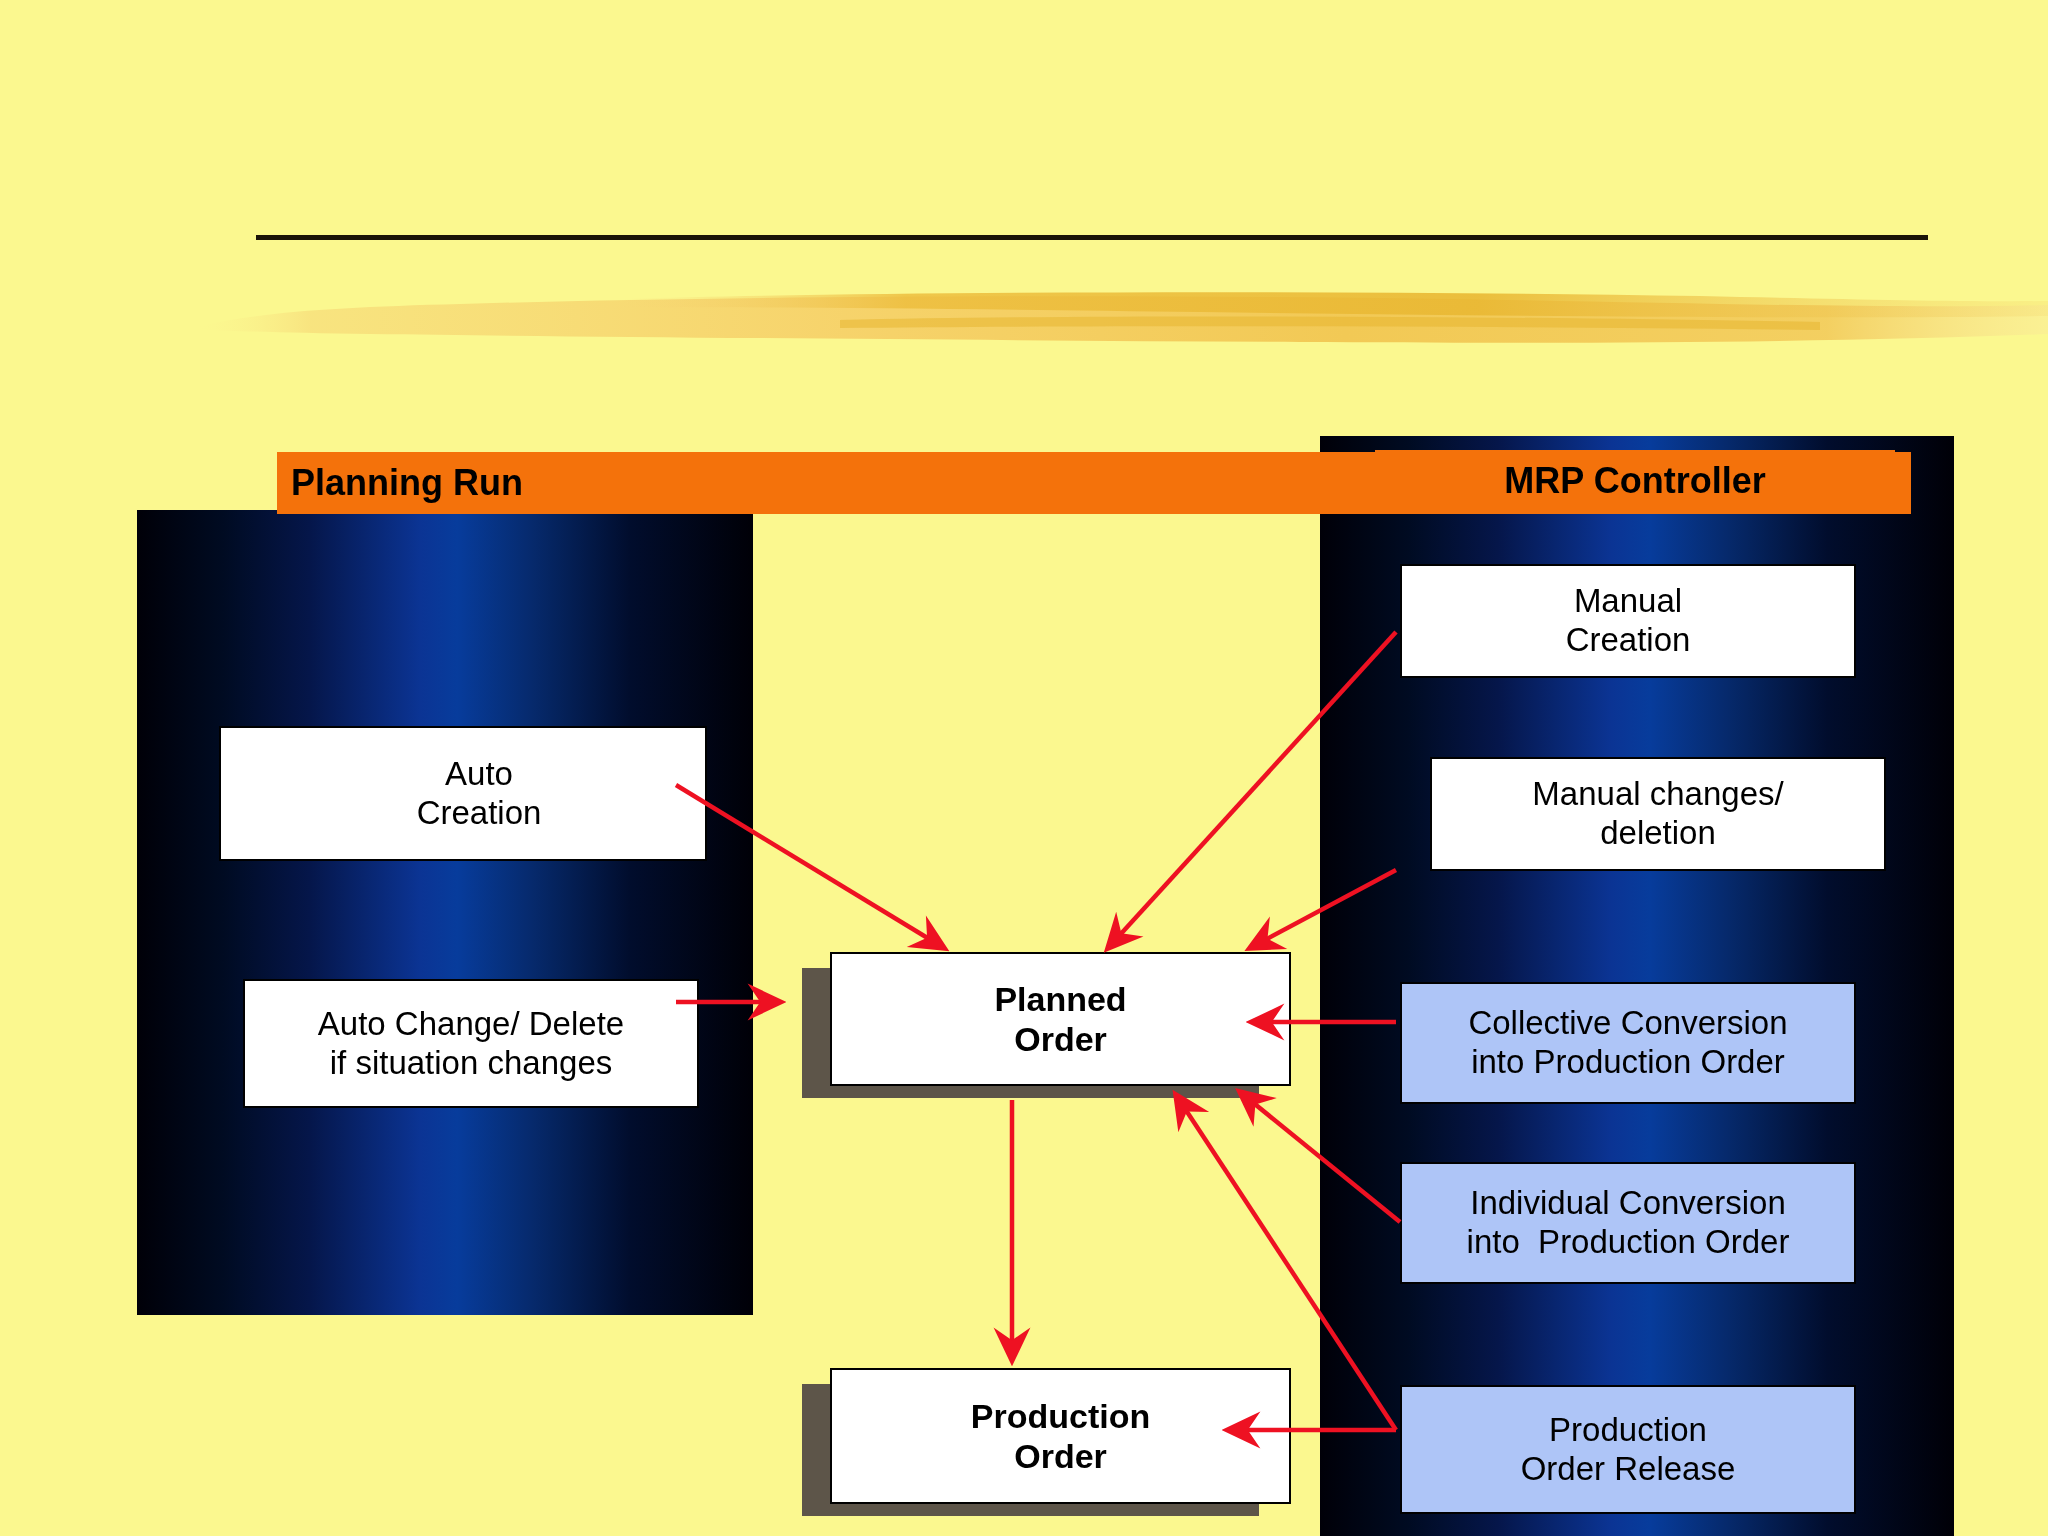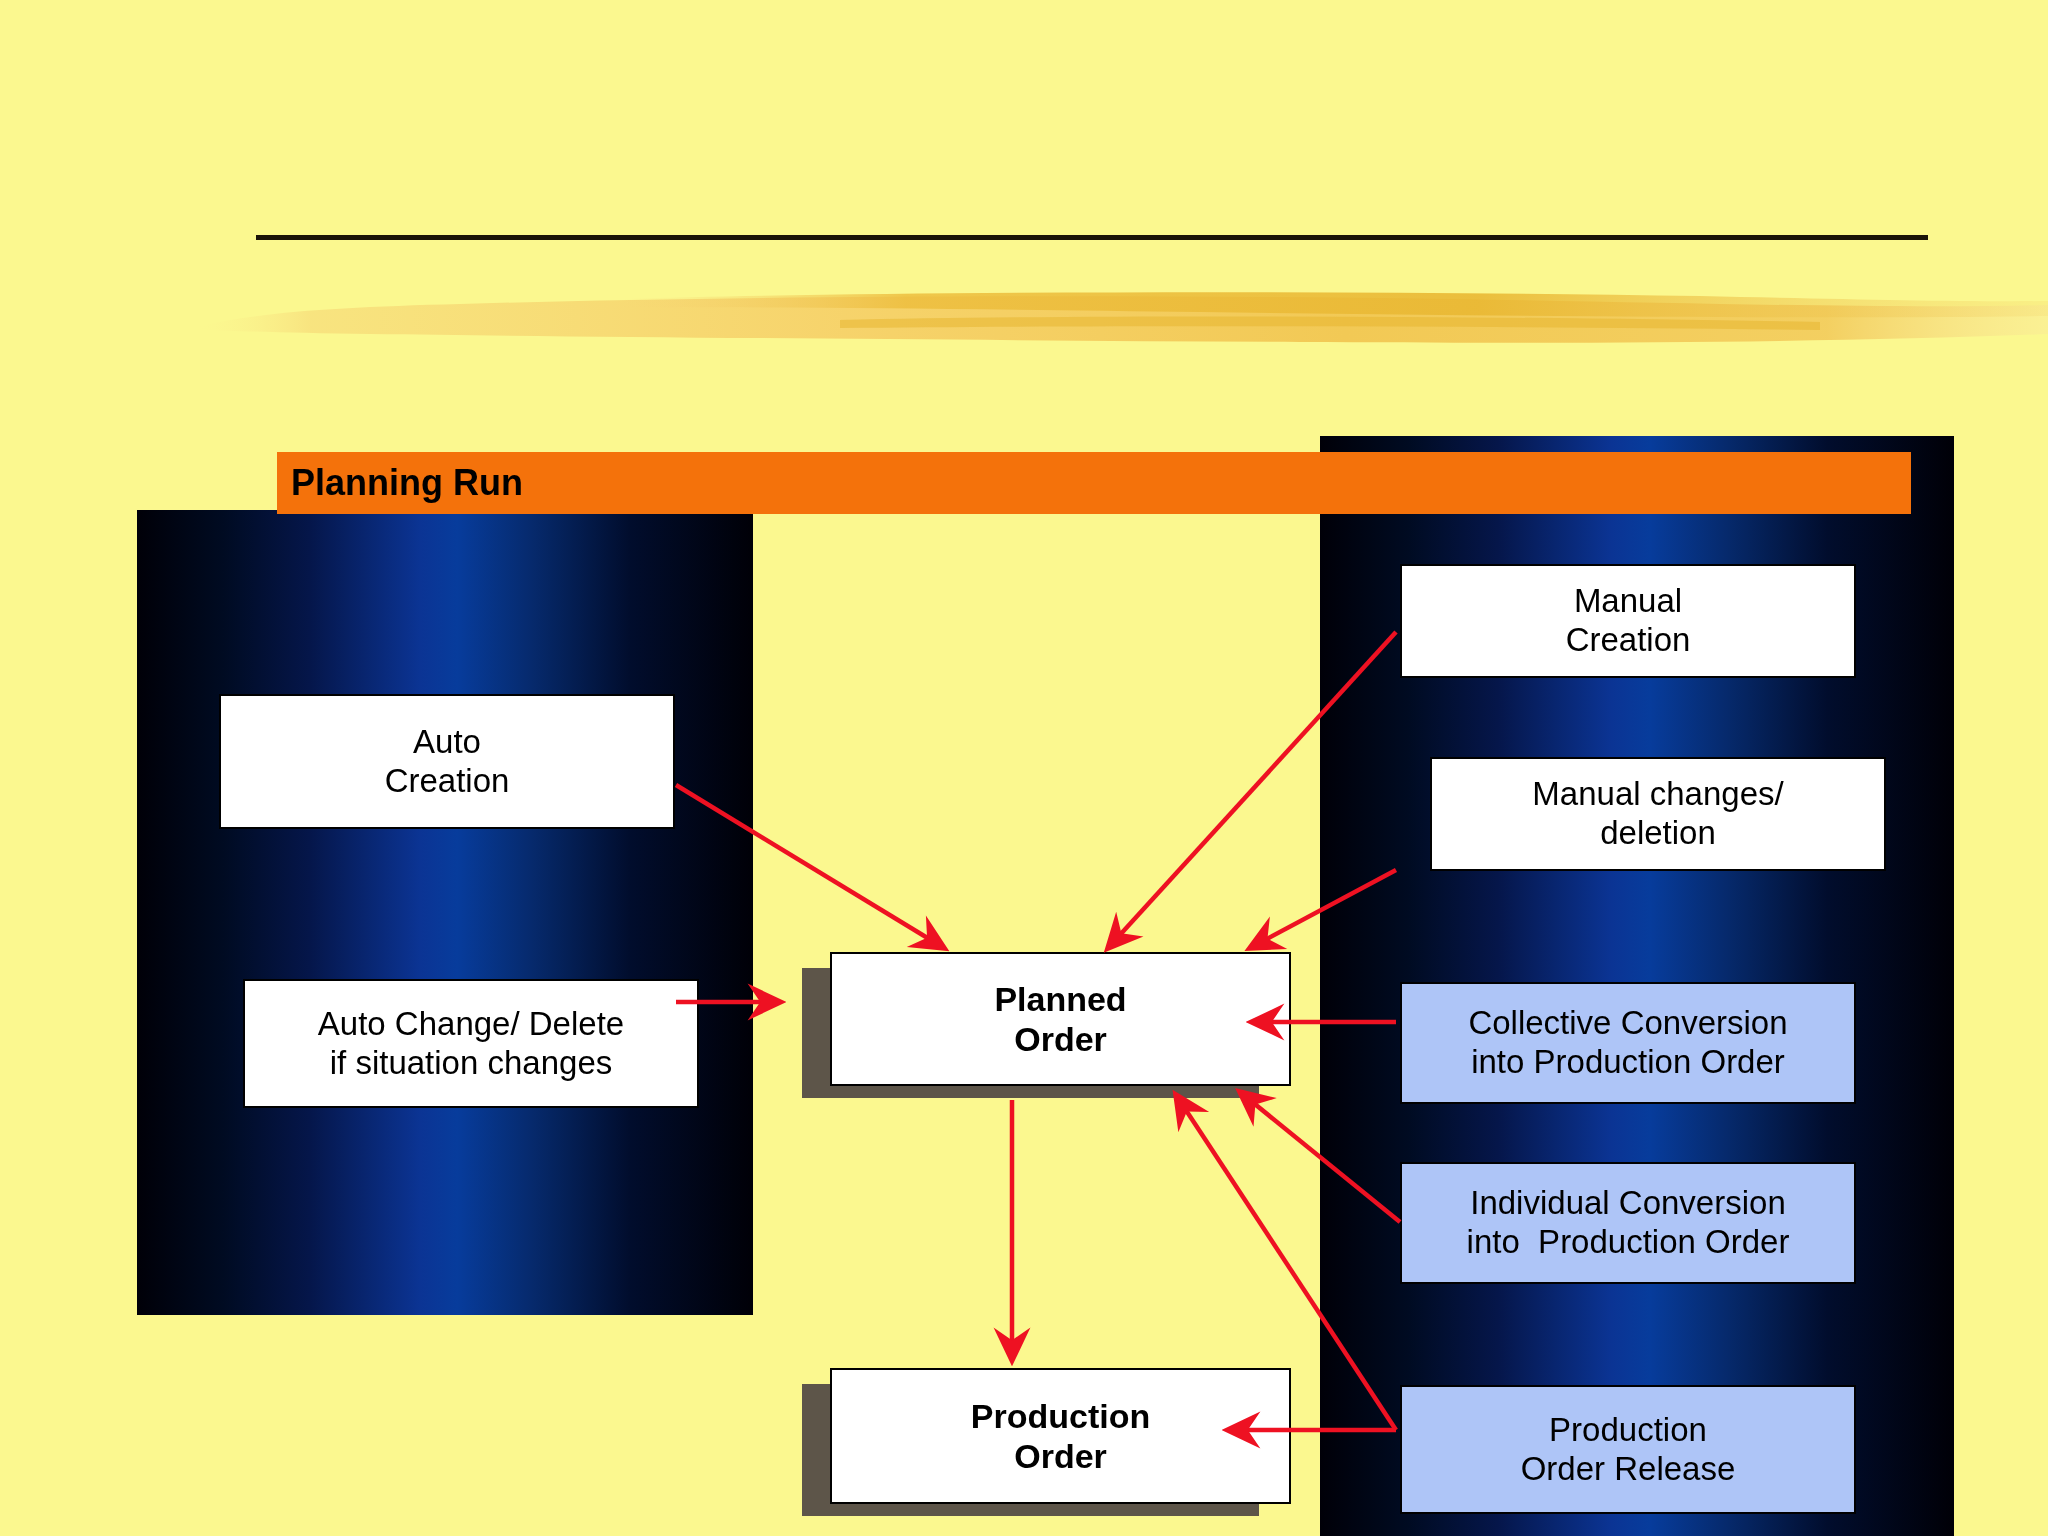--- a/index.html
+++ b/index.html
@@ -52,21 +52,21 @@
     display:flex;flex-direction:column;align-items:center;justify-content:center;
     text-align:center;color:#000;line-height:1.18;
     font-size:33px;
   }
   .node.blue{background:#aec5f7;margin-top:20px;}
   .node.bold{font-weight:bold;font-size:34px;margin-left:44px;}
   .shadow{
     position:absolute;background:#5d5549;
   }
 
-  #n-auto-creation   {left:219px;top:694px;width:452px;height:131px;}
+  #n-auto-creation   {left:219px;top:726px;width:452px;height:131px;padding-left:32px;}
   #n-auto-change     {left:219px;top:979px;width:452px;height:125px;margin-left:24px;}
 
   #n-planned-order   {left:786px;top:952px;width:457px;height:130px;z-index:3;}
   #sh-planned-order  {left:802px;top:968px;width:457px;height:130px;z-index:2;}
 
   #n-production-order{left:786px;top:1368px;width:457px;height:132px;z-index:3;}
   #sh-production-order{left:802px;top:1384px;width:457px;height:132px;z-index:2;}
 
   #n-manual-creation {left:1400px;top:564px;width:452px;height:110px;}
   #n-manual-changes  {left:1400px;top:757px;width:452px;height:110px;margin-left:30px;}
@@ -107,20 +107,23 @@
     <path d="M420,9 C700,1 1150,0 1500,6 C1640,9 1760,12 1848,11 L1848,26 C1640,29 1300,26 1000,22 C760,19 560,16 420,18 Z" fill="url(#bg2)"></path>
     <path d="M640,30 C900,24 1300,26 1620,32 L1620,40 C1320,36 920,35 640,38 Z" fill="#e6b32b" opacity="0.5"></path>
   </svg>
 
 
   <div class="panel" id="panel-left"></div>
   <div class="panel" id="panel-right"></div>
 
   <div class="banner" id="banner-planning">
     <span>Planning Run</span>
+  </div>
+  <div class="banner" id="banner-mrp">
+    <span>MRP Controller</span>
   </div>
 
   <div class="shadow" id="sh-planned-order"></div>
   <div class="shadow" id="sh-production-order"></div>
 
   <div class="node" id="n-auto-creation">
     <span>Auto</span>
     <span>Creation</span>
   </div>
   <div class="node" id="n-auto-change">

